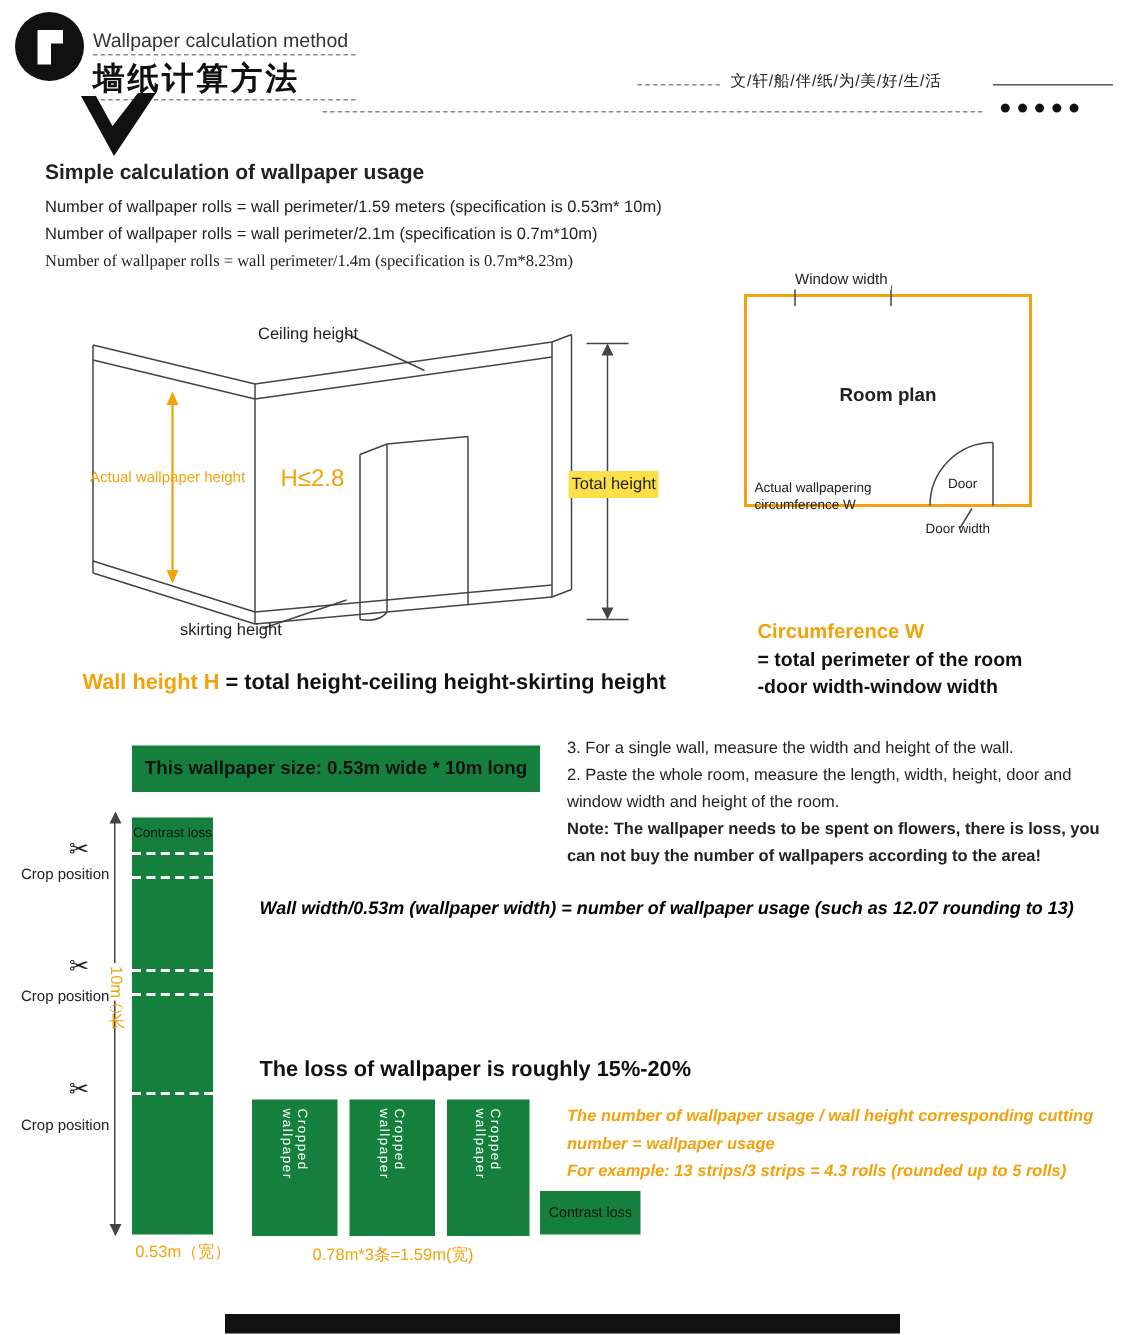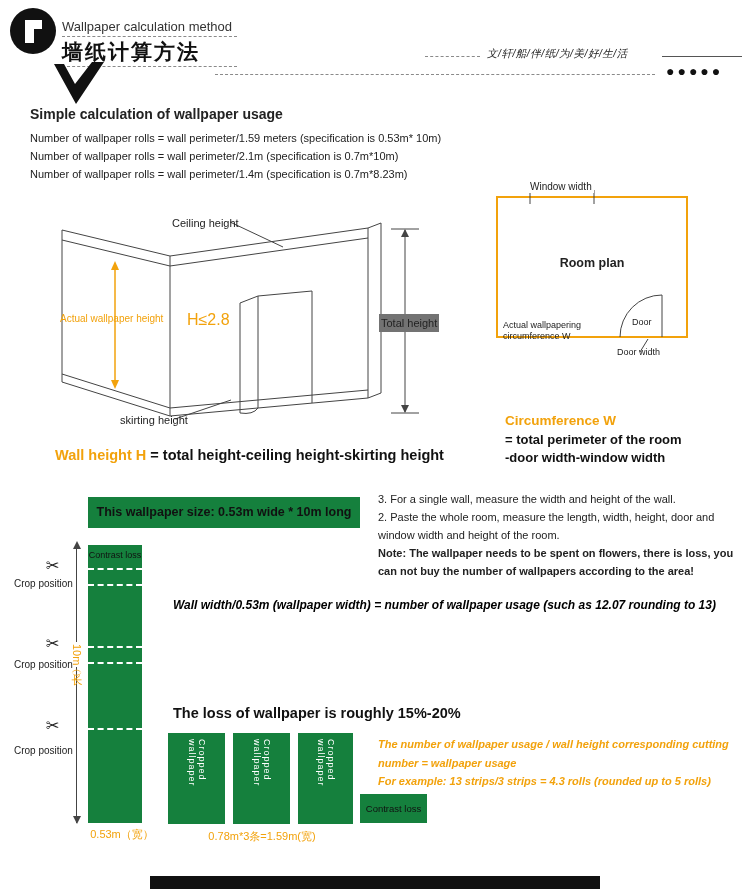--- a/index.html
+++ b/index.html
@@ -36,29 +36,29 @@
   <div class="abs t13" style="left:62px;top:18px;color:#333;">Wallpaper calculation method</div>
   <div class="abs dashed" style="left:62px;top:36px;width:175px;"></div>
   <div class="abs b" style="left:62px;top:38px;font-size:21px;letter-spacing:2px;color:#111;">墙纸计算方法</div>
   <div class="abs dashed" style="left:62px;top:66px;width:175px;"></div>
 
   <svg class="abs" style="left:50px;top:62px;" width="58" height="45" viewBox="0 0 58 45">
     <polygon points="4,2 26,42 54,0 42,0 25,22 14,2" fill="#111"></polygon>
   </svg>
 
   <div class="abs dashed" style="left:425px;top:56px;width:55px;"></div>
-  <div class="abs" style="left:487px;top:47px;font-size:10.5px;letter-spacing:.5px;color:#222;font-style:italic;">文/轩/船/伴/纸/为/美/好/生/活</div>
+  <div class="abs" style="left:487px;top:47px;font-size:10.5px;letter-spacing:.5px;color:#222;">文/轩/船/伴/纸/为/美/好/生/活</div>
   <div class="abs solid" style="left:662px;top:56px;width:80px;"></div>
   <div class="abs dashed" style="left:215px;top:74px;width:440px;"></div>
   <div class="abs" style="left:666px;top:63px;font-size:14px;letter-spacing:3px;color:#111;">●●●●●</div>
 
   <div class="abs b" style="left:30px;top:106px;font-size:14px;">Simple calculation of wallpaper usage</div>
   <div class="abs t11" style="left:30px;top:129px;">Number of wallpaper rolls = wall perimeter/1.59 meters (specification is 0.53m* 10m)</div>
   <div class="abs t11" style="left:30px;top:147px;">Number of wallpaper rolls = wall perimeter/2.1m (specification is 0.7m*10m)</div>
-  <div class="abs t11" style="left:30px;top:165px;">Number of wallpaper rolls = wall perimeter/1.4m (specification is 0.7m*8.23m)</div>
+  <div class="abs t11" style="left:30px;top:165px;font-family:Liberation Serif, serif;">Number of wallpaper rolls = wall perimeter/1.4m (specification is 0.7m*8.23m)</div>
 
   <svg class="abs" style="left:25px;top:200px;" width="440" height="240" viewBox="0 0 440 240">
     <g stroke="#444" stroke-width="1" fill="none">
 
       <path d="M37 30 L37 182"></path>
       <path d="M37 30 L145 56"></path>
       <path d="M37 40 L145 66"></path>
       <path d="M37 182 L145 216"></path>
       <path d="M37 174 L145 208"></path>
 
@@ -87,21 +87,21 @@
     <polygon points="376,205 384,205 380,213" fill="#444"></polygon>
 
     <path d="M90 64 L90 186" stroke="#F2A20C" stroke-width="1.5" fill="none"></path>
     <polygon points="86,70 94,70 90,61" fill="#F2A20C"></polygon>
     <polygon points="86,180 94,180 90,189" fill="#F2A20C"></polygon>
   </svg>
 
   <div class="abs t11" style="left:172px;top:214px;">Ceiling height</div>
   <div class="abs amber t10" style="left:60px;top:312px;">Actual wallpaper height</div>
   <div class="abs amber" style="left:187px;top:311px;font-size:16px;">H≤2.8</div>
-  <div class="abs t11" style="left:379px;top:314px;background:#737373;padding:0 2px;">Total height</div>
+  <div class="abs t11" style="left:379px;top:314px;background:#fde047;padding:0 2px;">Total height</div>
   <div class="abs t11" style="left:120px;top:411px;">skirting height</div>
 
   <div class="abs" style="left:55px;top:446px;">
     <span class="amber b t14">Wall height H</span><span class="b t14" style="color:#111;"> = total height-ceiling height-skirting height</span>
   </div>
 
   <svg class="abs" style="left:490px;top:178px;" width="210" height="190" viewBox="0 0 210 190">
     <rect x="7" y="19" width="190" height="140" fill="none" stroke="#F2A20C" stroke-width="2"></rect>
     <g stroke="#444" stroke-width="1" fill="none">
       <path d="M40 12 L40 26 M104 12 L104 26"></path>

